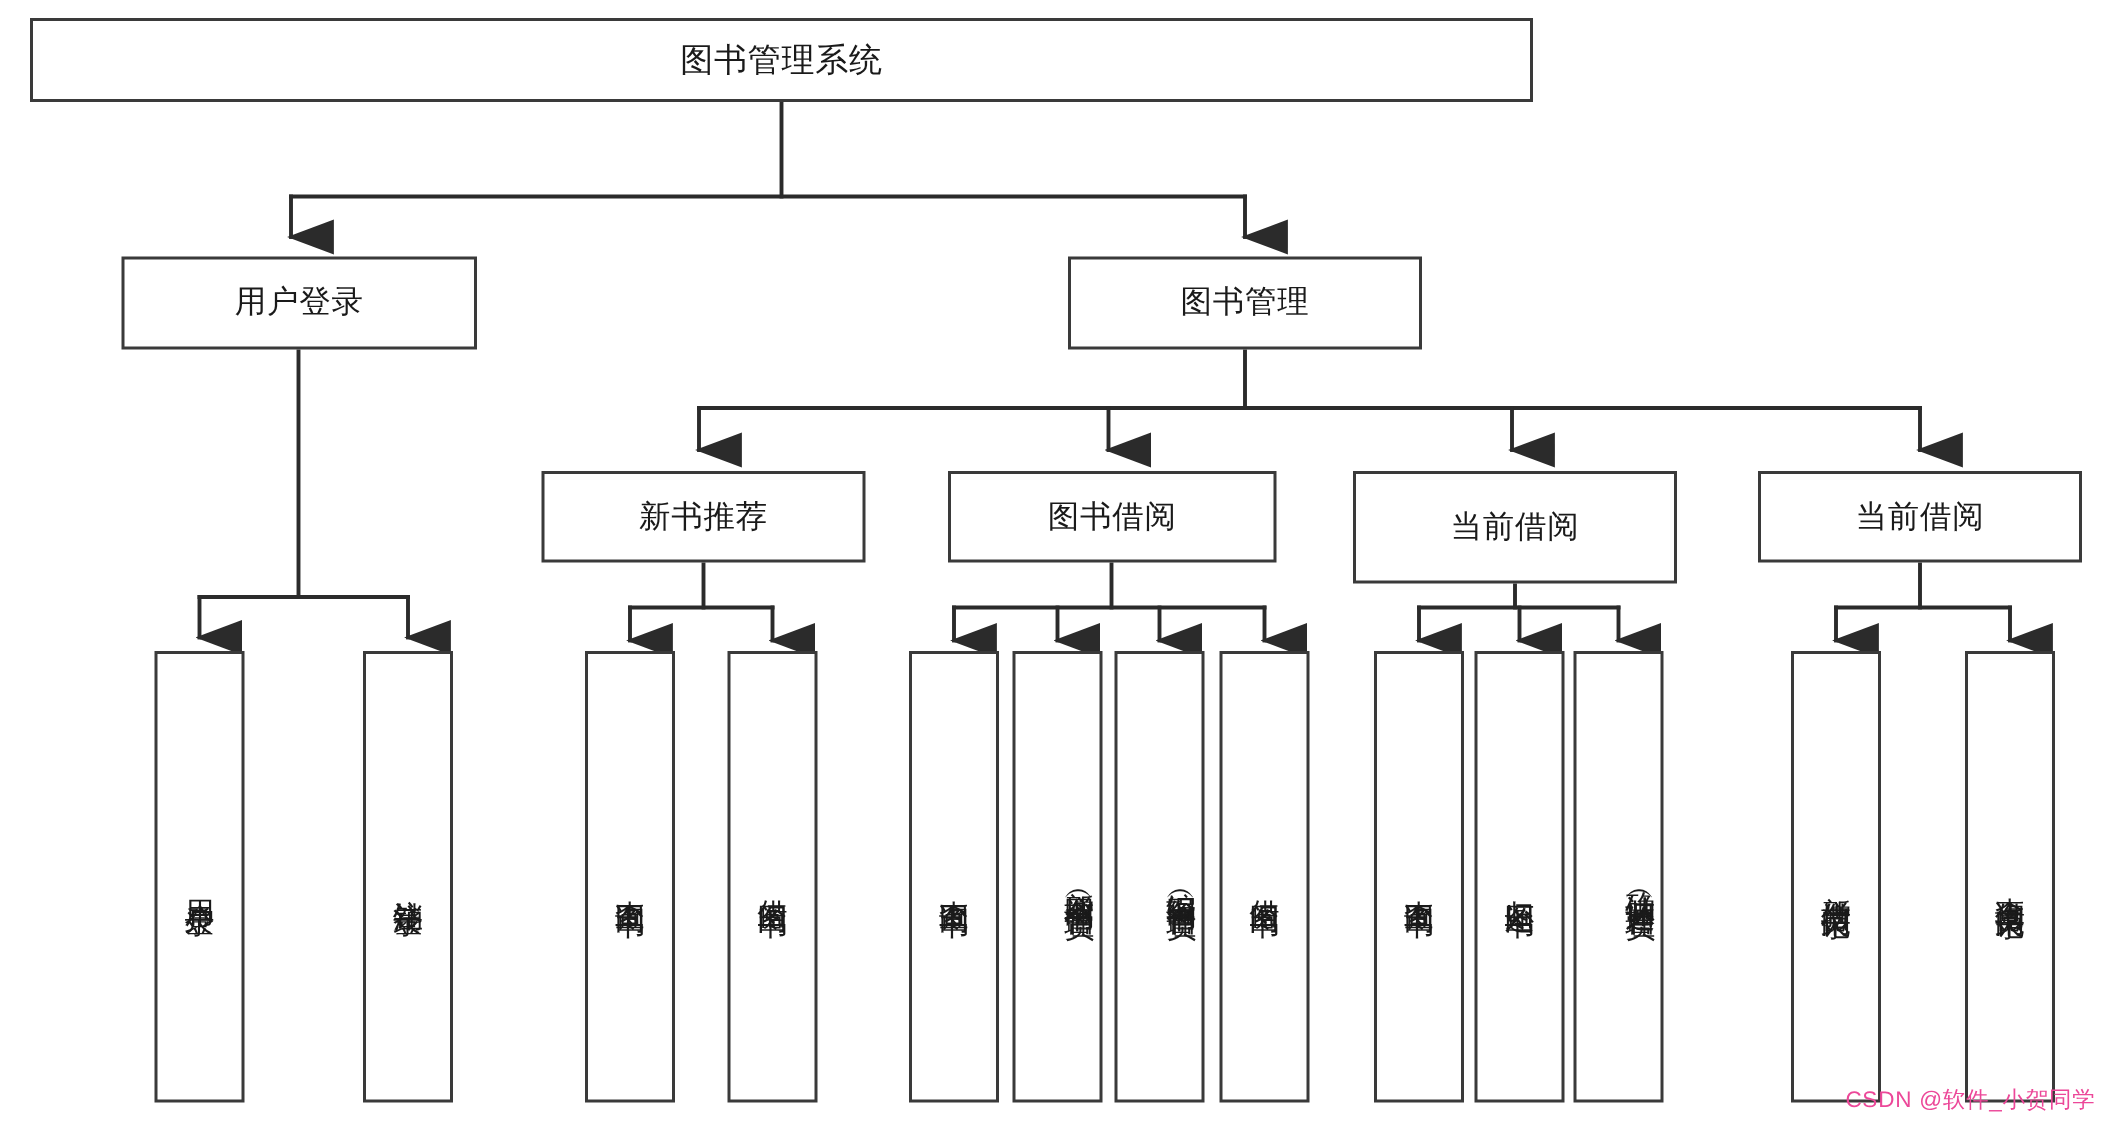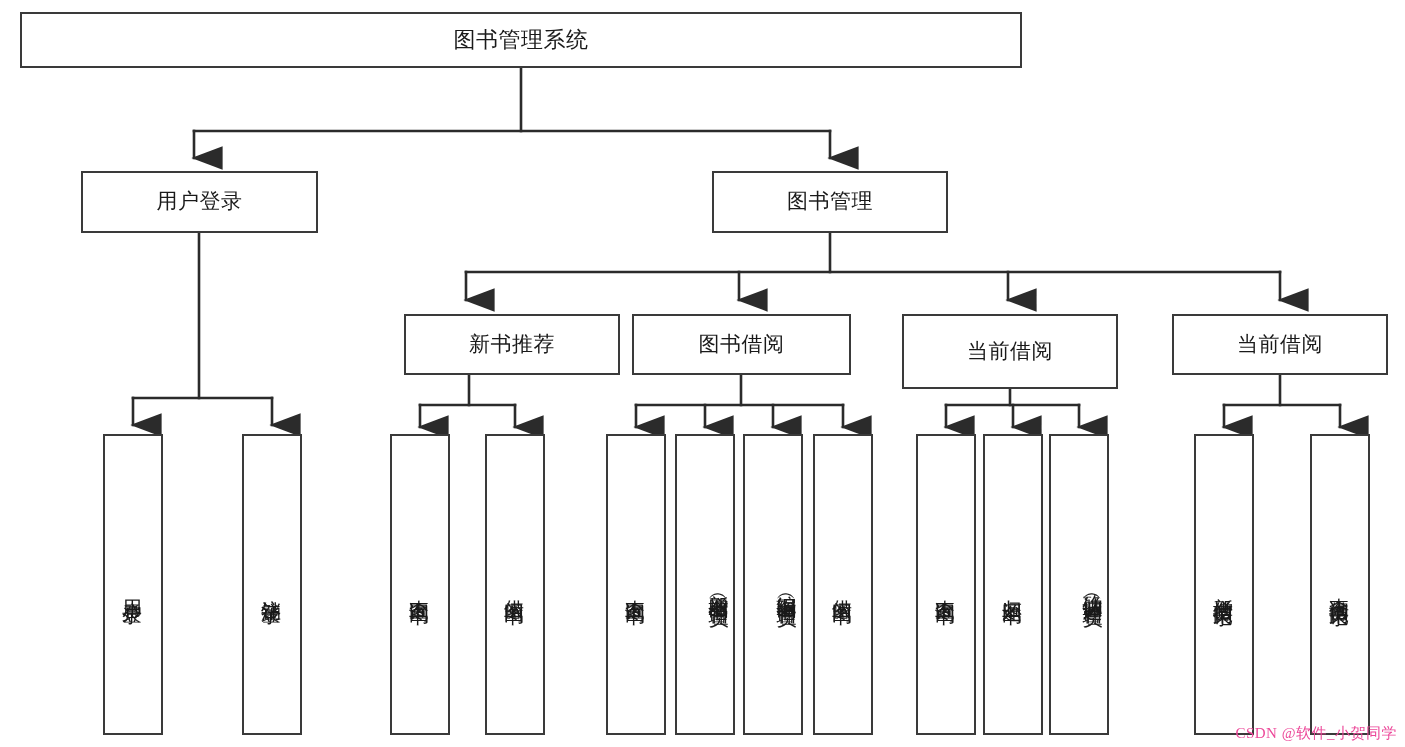--- a/index.html
+++ b/index.html
@@ -9,21 +9,20 @@
   }
   body {
     font-family: "Liberation Sans", "DejaVu Sans", sans-serif;
   }
   #diagram-root {
     position: relative;
     width: 1405px;
     height: 747px;
     background: #ffffff;
     overflow: hidden;
-    font-family: Liberation Serif, serif;
   }
   #edge-layer {
     position: absolute;
     left: 0;
     top: 0;
     width: 1405px;
     height: 747px;
     pointer-events: none;
   }
   .node {
@@ -134,21 +133,21 @@
     <span>图书管理系统</span>
   </div>
 
   <div class="node horiz" style="left:81px; top:171px; width:237px; height:62px;">
     <span>用户登录</span>
   </div>
   <div class="node horiz" style="left:712px; top:171px; width:236px; height:62px;align-items:center;">
     <span>图书管理</span>
   </div>
 
-  <div class="node horiz" style="left:361px; top:314px; width:216px; height:61px;margin-left:43px;">
+  <div class="node horiz" style="left:361px; top:314px; width:216px; height:61px;">
     <span>新书推荐</span>
   </div>
   <div class="node horiz" style="left:632px; top:314px; width:219px; height:61px;">
     <span>图书借阅</span>
   </div>
   <div class="node horiz" style="left:902px; top:314px; width:216px; height:75px;">
     <span>当前借阅</span>
   </div>
   <div class="node horiz" style="left:1172px; top:314px; width:216px; height:61px;">
     <span>当前借阅</span>

